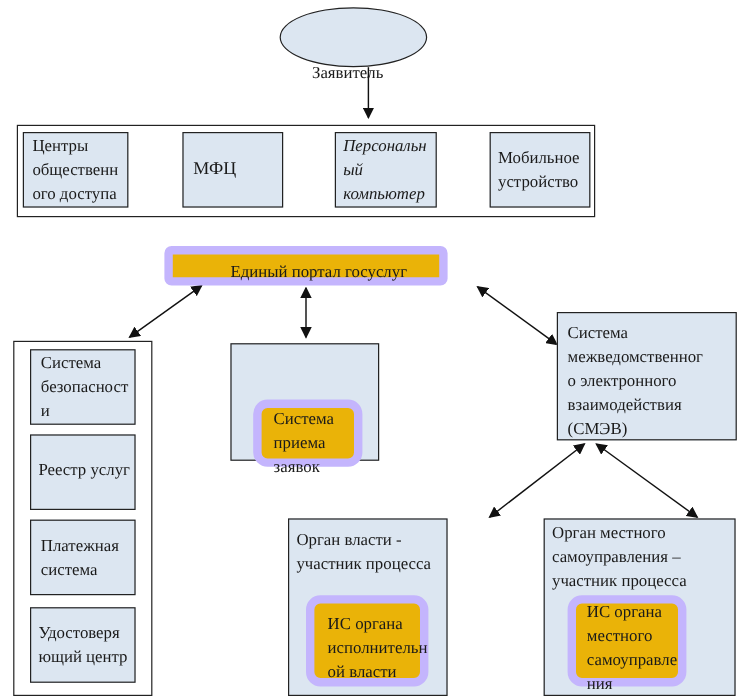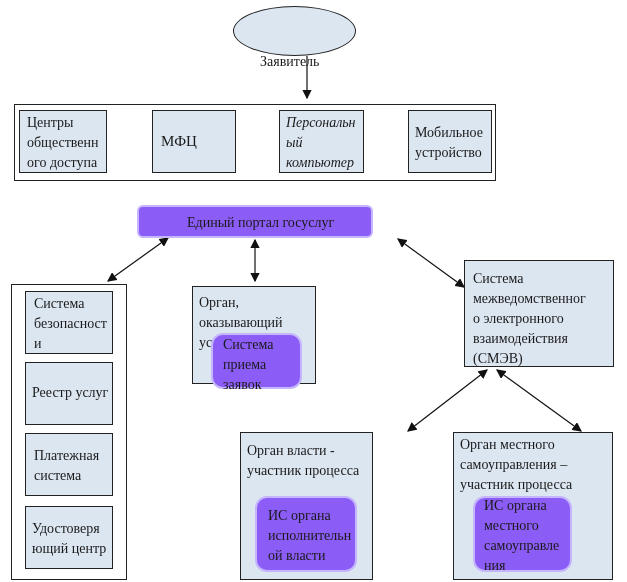--- a/index.html
+++ b/index.html
@@ -1,21 +1,21 @@
 <!DOCTYPE html>
 <html><head>
 <meta charset="utf-8">
 <style>
   html, body { margin:0; padding:0; background:#ffffff; }
   body { width:627px; height:582px; position:relative; overflow:hidden;
          font-family:"Liberation Serif", "DejaVu Serif", serif; color:#1a1a1a; }
   .box { position:absolute; box-sizing:border-box; border:1px solid #222; background:#dce6f1; }
   .frame { position:absolute; box-sizing:border-box; border:1px solid #222; background:#fff; }
   .txt { position:absolute; font-size:14px; line-height:20px; white-space:pre-line; }
-  .rbox { position:absolute; box-sizing:border-box; border:2px solid #c4b5fd; background:#8b5cf6; border-radius:12px; }
+  .rbox { position:absolute; box-sizing:border-box; border:7px solid #c4b5fd; background:#eab308; border-radius:12px; }
   svg.arrows { position:absolute; left:0; top:0; }
 </style>
 </head>
 <body>
 
 <svg class="arrows" width="627" height="582">
   <defs>
     <marker id="ah" markerWidth="8" markerHeight="8" refX="7" refY="4" orient="auto-start-reverse">
       <path d="M0,0 L8,4 L0,8 z" fill="#111"></path>
     </marker>
@@ -68,23 +68,20 @@
 <div class="box" style="left:25px;top:433px;width:88px;height:63px;">
   <span class="txt" style="left:8px;top:12px;">Платежная
 система</span>
 </div>
 <div class="box" style="left:25px;top:506px;width:88px;height:63px;">
   <span class="txt" style="left:6px;top:12px;">Удостоверя
 ющий центр</span>
 </div>
 
 <div class="box" style="left:192px;top:286px;width:124px;height:98px;">
-  <span class="txt" style="left:6px;top:6px;">Орган,
-оказывающий
-ус</span>
   <div class="rbox" style="left:18px;top:46px;width:91px;height:56px;">
     <span class="txt" style="left:10px;top:0px;">Система
 приема
 заявок</span>
   </div>
 </div>
 
 <div class="box" style="left:464px;top:260px;width:150px;height:107px;">
   <span class="txt" style="left:8px;top:8px;">Система
 межведомственног

